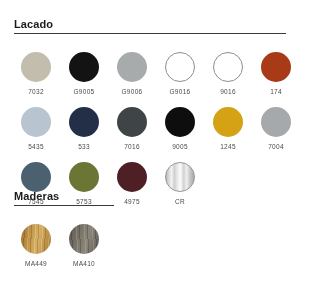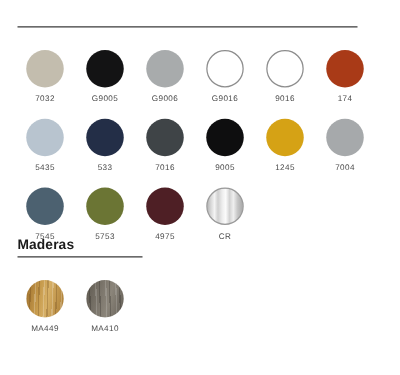--- a/index.html
+++ b/index.html
@@ -115,20 +115,21 @@
       linear-gradient(105deg, #5d584f 0%, #7d776d 40%, #8b857a 60%, #625d55 100%);
   }
 </style>
 </head>
 <body>
 
 <div class="page">
 
 <div class="section" style="top: 18px;">
       <div class="section-head">
+        <span class="section-title">Lacado</span>
         <div class="section-rule rule-wide"></div>
       </div>
       <div class="swatch-row" style="margin-top: 18px; height: 55px;">
         <div class="swatch-cell" style="left: 14px;">
           <div class="swatch" style="width: 30px; height: 30px; background-color: rgb(195, 189, 174);"></div>
           <span class="swatch-label">7032</span>
         </div>
         <div class="swatch-cell" style="left: 62px;">
           <div class="swatch" style="width: 30px; height: 30px; background-color: rgb(19, 19, 20);"></div>
           <span class="swatch-label">G9005</span>

